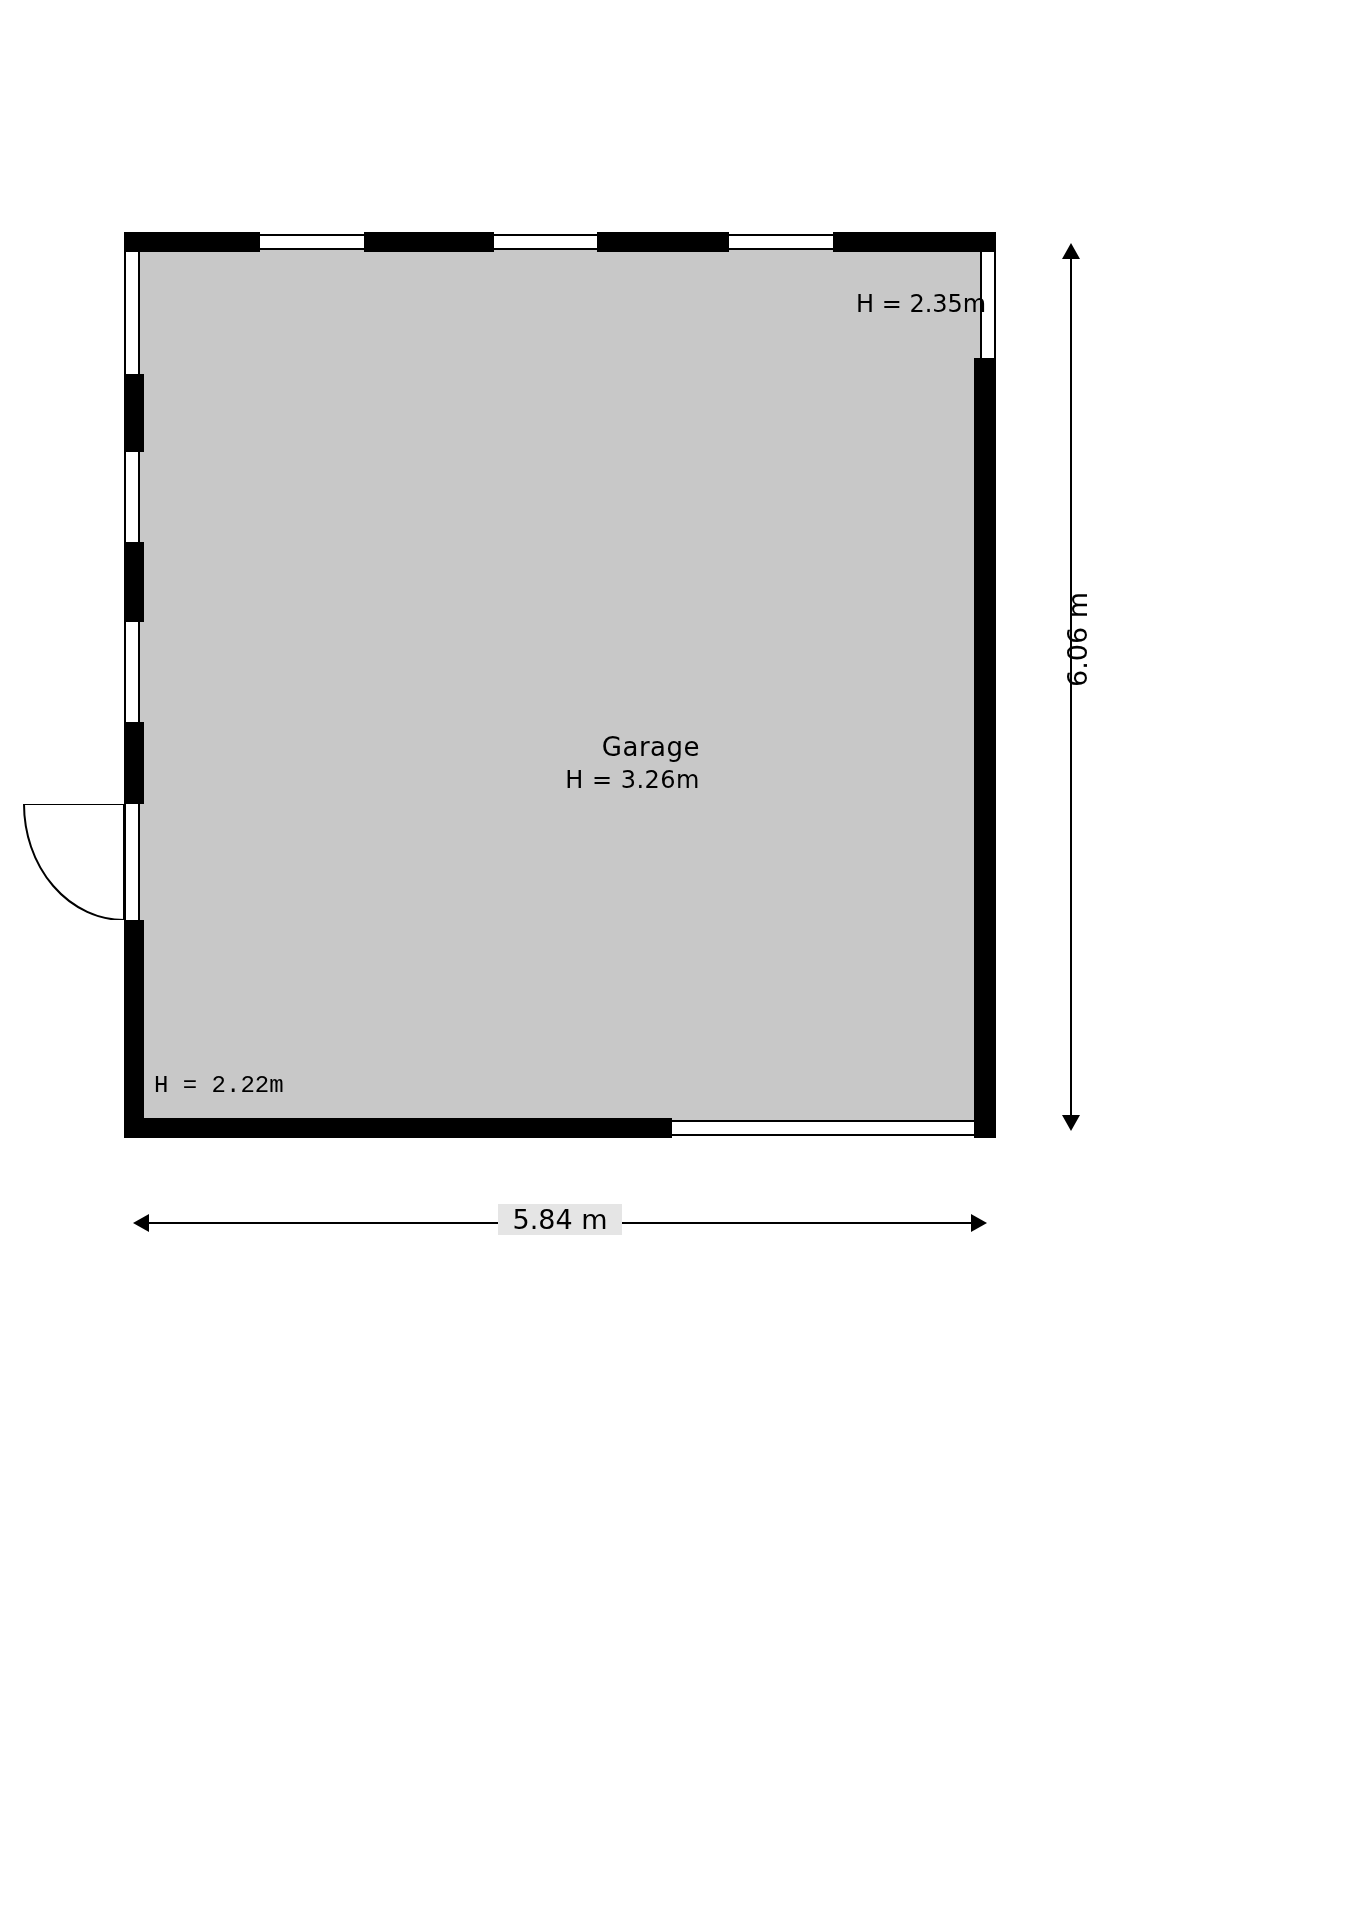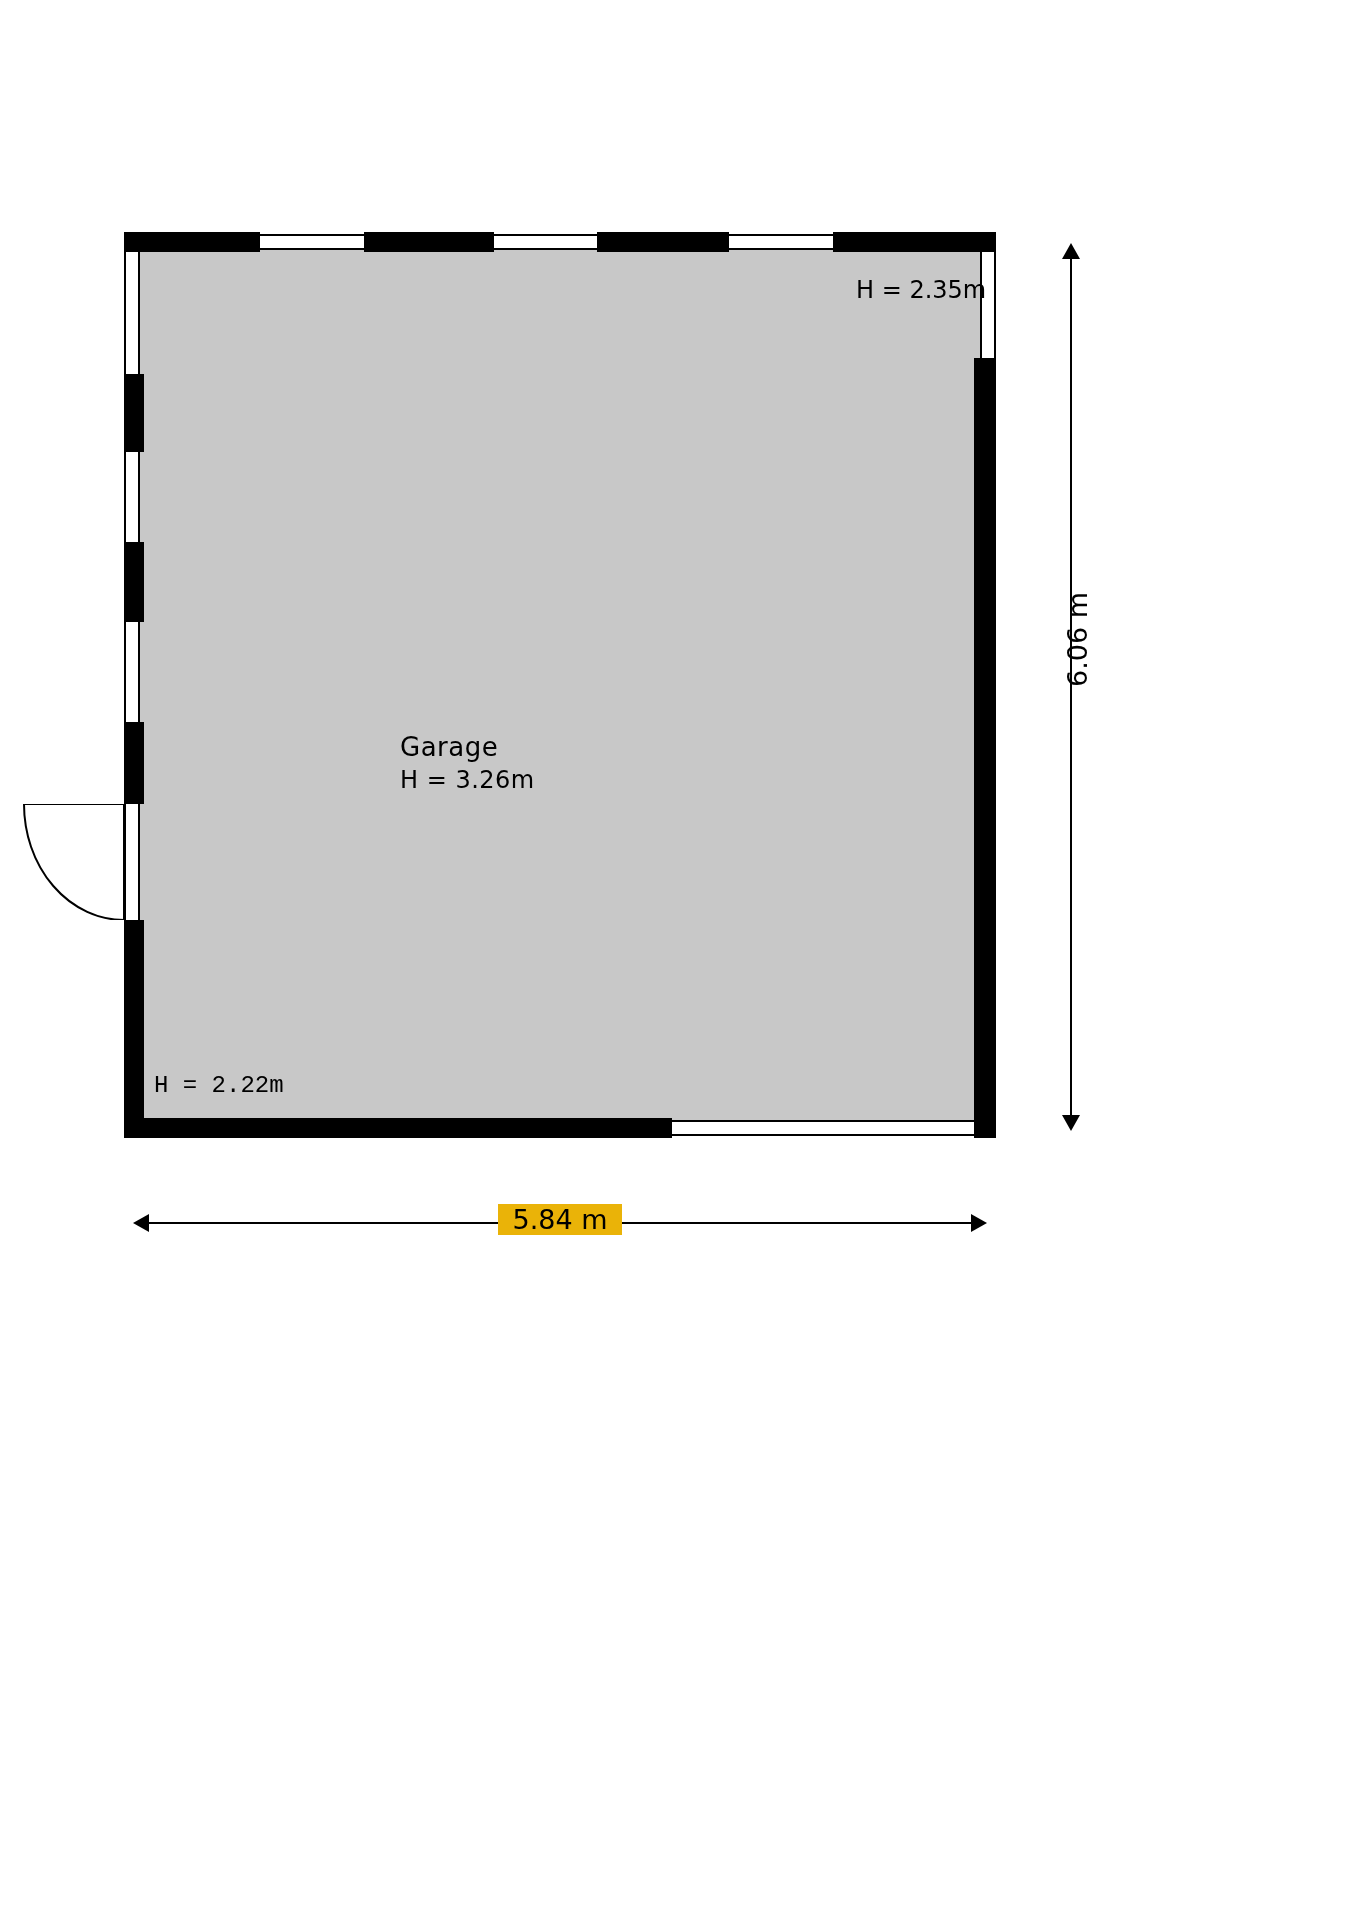--- a/index.html
+++ b/index.html
@@ -69,21 +69,21 @@
     position: absolute;
     left: -104px;
     top: 572px;
     width: 112px;
     height: 116px;
   }
 
   
   .room-label {
     position: absolute;
-    text-align: left;
+    text-align: right;
     white-space: nowrap;
     font-size: 25px;
     letter-spacing: 0.5px;
   }
   .room-name {
     font-size: 26px;
   }
   .room-height {
     font-size: 24px;
     margin-top: 4px;
@@ -156,21 +156,21 @@
   }
   .dim-horiz-label {
     position: absolute;
     left: 0;
     top: 1204px;
     width: 1120px;
     text-align: center;
     font-size: 27px;
   }
   .dim-horiz-label span {
-    background: #eab308;
+    background: #e5e5e5;
     padding: 0 14px;
   }
 
   
   .disclaimer {
     position: absolute;
     left: 0;
     top: 1274px;
     width: 1358px;
     text-align: center;
@@ -215,21 +215,21 @@
       <svg width="112" height="116" viewBox="0 0 112 116" xmlns="http://www.w3.org/2000/svg">
         <path d="M 104 0 L 4 0 A 100 116 0 0 0 104 116 Z" fill="#ffffff" stroke="#000000" stroke-width="2"></path>
       </svg>
     </div>
 
     <div class="room-label" style="left:276px; top:500px; width:300px;">
       <div class="room-name">Garage</div>
       <div class="room-height">H = 3.26m</div>
     </div>
 
-    <div class="height-tag" style="left:732px; top:44px;">
+    <div class="height-tag" style="left:732px; top:58px;">
       <span>H = 2.35m</span>
     </div>
     <div class="height-tag" style="left:30px; top:840px;font-family:Liberation Mono, monospace;">
       <span>H = 2.22m</span>
     </div>
 
   </div>
 
   <div class="dim-vert">
     <div class="arrow arrow-up"></div>

